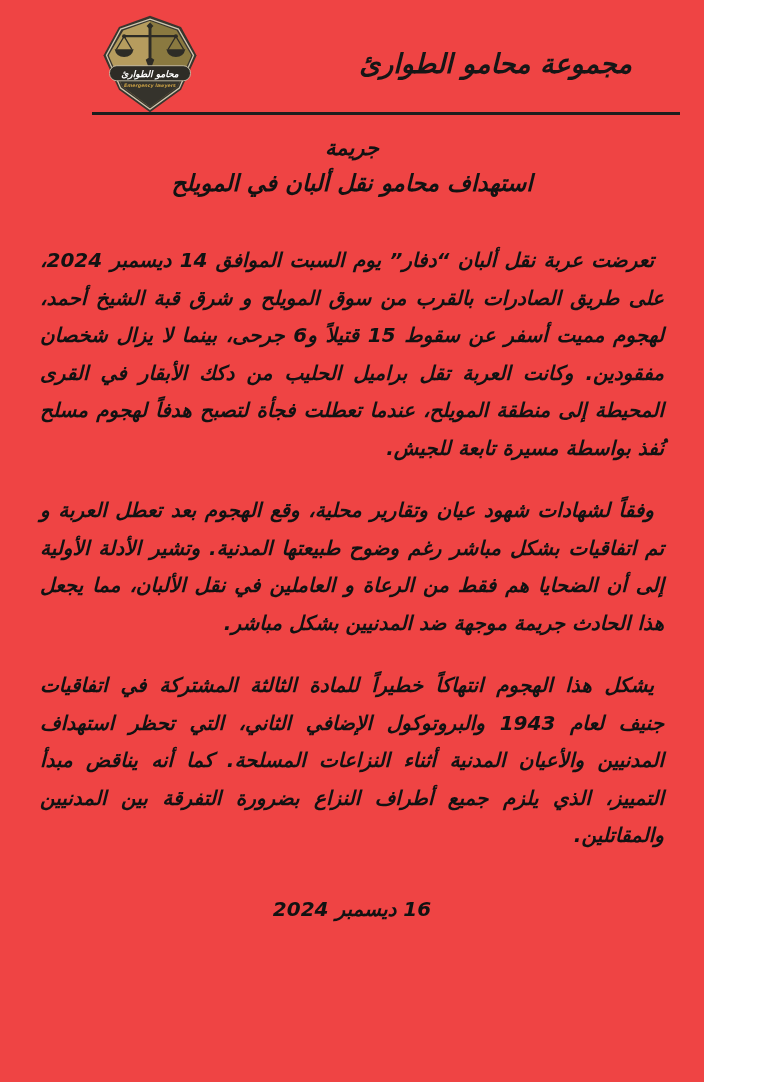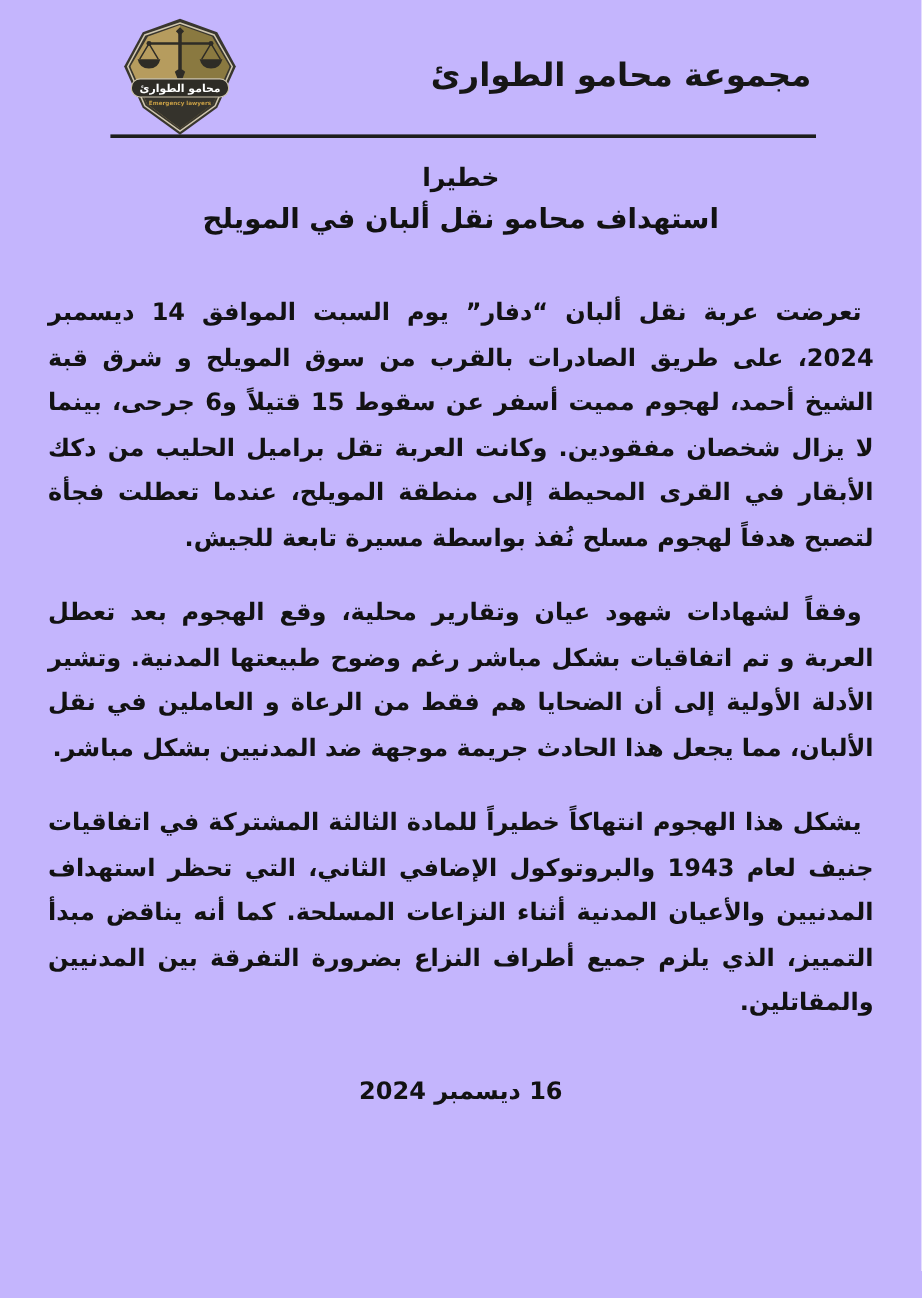--- a/index.html
+++ b/index.html
@@ -1,36 +1,37 @@
 <!DOCTYPE html>
 <html lang="ar"><head>
 <meta charset="utf-8">
 <style>
   html, body { margin: 0; padding: 0; background: #ffffff; }
   .page {
     position: relative;
-    width: 768px;
+    width: 704px;
     height: 1082px;
-    background: #c4b5fd;
+    background: #ef4444;
     font-family: "DejaVu Sans", sans-serif;
     color: #141414;
     overflow: hidden;
+    font-style: italic;
   }
   
   .logo {
     position: absolute;
     top: 14px;
     left: 98px;
     width: 104px;
     height: 100px;
   }
   .org-title {
     position: absolute;
     top: 48px;
-    right: 92px;
+    right: 72px;
     direction: rtl;
     font-size: 27px;
     font-weight: bold;
     color: #161616;
     white-space: nowrap;
   }
   .divider {
     position: absolute;
     top: 112px;
     left: 92px;
@@ -118,21 +119,21 @@
       <text x="60" y="85" font-size="5.5" font-weight="bold" fill="#c79e45" text-anchor="middle">Emergency lawyers</text>
     </svg>
   </div>
 
   <div class="org-title">مجموعة محامو الطوارئ</div>
 
   <div class="divider"></div>
 
   <div class="content">
     <div class="titles">
-      <div class="stmt-title">خطيرا</div>
+      <div class="stmt-title">جريمة</div>
       <div class="stmt-subtitle">استهداف محامو نقل ألبان في المويلح</div>
     </div>
 
     <div class="bodytext">
       <p>تعرضت عربة نقل ألبان “دفار” يوم السبت الموافق 14 ديسمبر 2024، على طريق الصادرات بالقرب من سوق المويلح و شرق قبة الشيخ أحمد، لهجوم مميت أسفر عن سقوط 15 قتيلاً و6 جرحى، بينما لا يزال شخصان مفقودين. وكانت العربة تقل براميل الحليب من دكك الأبقار في القرى المحيطة إلى منطقة المويلح، عندما تعطلت فجأة لتصبح هدفاً لهجوم مسلح نُفذ بواسطة مسيرة تابعة للجيش.</p>
       <p>وفقاً لشهادات شهود عيان وتقارير محلية، وقع الهجوم بعد تعطل العربة و تم اتفاقيات بشكل مباشر رغم وضوح طبيعتها المدنية. وتشير الأدلة الأولية إلى أن الضحايا هم فقط من الرعاة و العاملين في نقل الألبان، مما يجعل هذا الحادث جريمة موجهة ضد المدنيين بشكل مباشر.</p>
       <p>يشكل هذا الهجوم انتهاكاً خطيراً للمادة الثالثة المشتركة في اتفاقيات جنيف لعام 1943 والبروتوكول الإضافي الثاني، التي تحظر استهداف المدنيين والأعيان المدنية أثناء النزاعات المسلحة. كما أنه يناقض مبدأ التمييز، الذي يلزم جميع أطراف النزاع بضرورة التفرقة بين المدنيين والمقاتلين.</p>
     </div>
 
     <div class="stmt-date">16 ديسمبر 2024</div>

